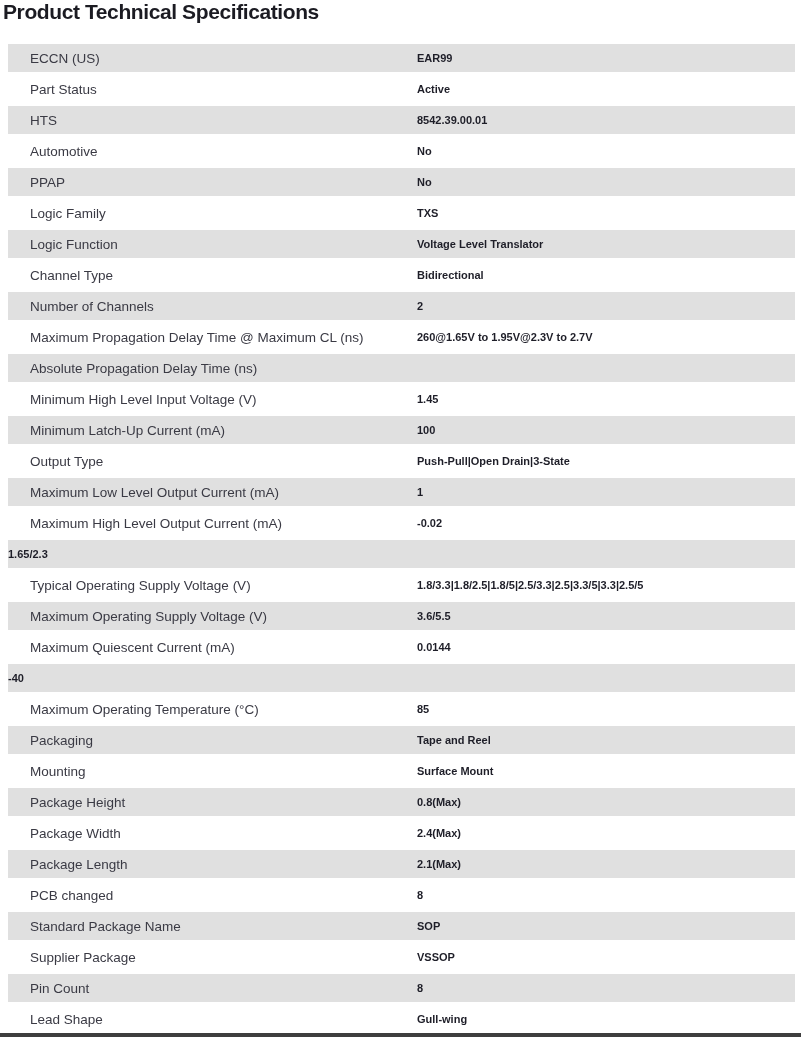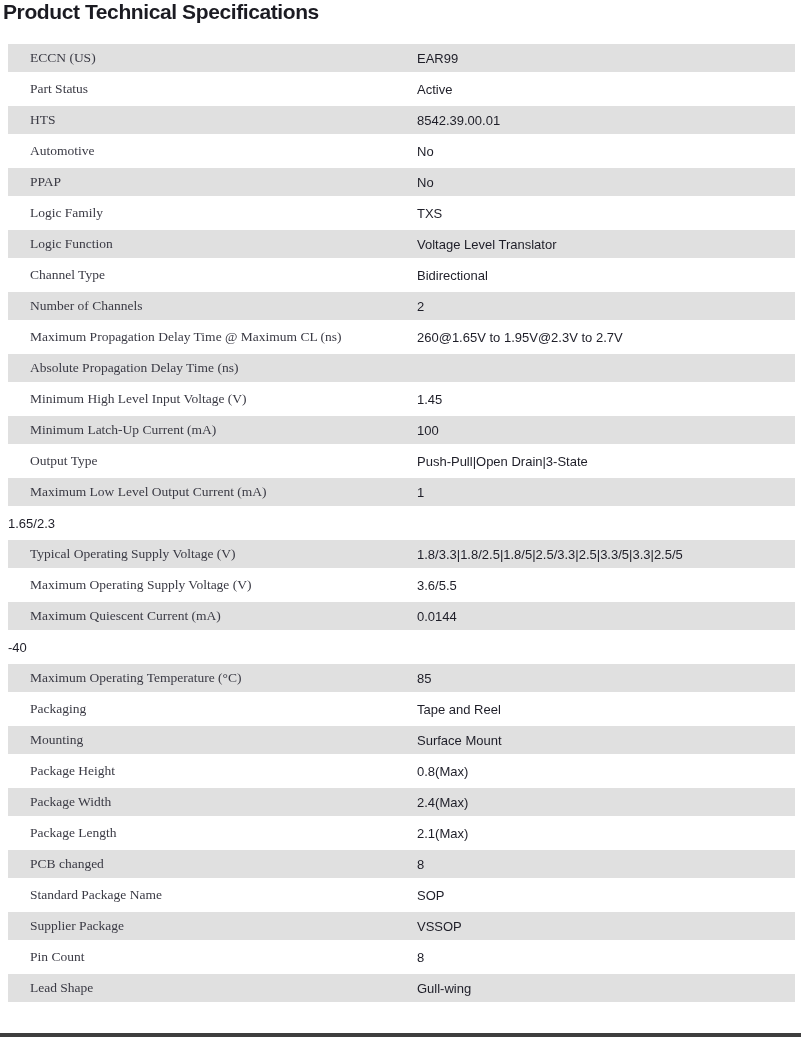--- a/index.html
+++ b/index.html
@@ -43,26 +43,25 @@
     background: var(--row-stripe, #e0e0e0);
   }
   .label {
     width: 409px;
     padding-left: 22px;
     box-sizing: border-box;
     flex: 0 0 409px;
     font-size: 13.5px;
     color: var(--label-text, #3a3a44);
     white-space: nowrap;
-    font-family: Liberation Serif, serif;
   }
   .value {
     flex: 1;
-    font-size: 13px;
-    font-weight: normal;
+    font-size: 11px;
+    font-weight: bold;
     color: var(--value-text, #1e1e28);
     white-space: nowrap;
   }
   .bottom-bar {
     position: absolute;
     left: 0;
     top: 1033px;
     width: 801px;
     height: 4px;
     background: var(--bottom-bar, #3e3e3e);
@@ -141,20 +140,24 @@
   <div class="row">
     <div class="label">Output Type</div>
     <div class="value">Push-Pull|Open Drain|3-State</div>
   </div>
 
   <div class="row">
     <div class="label">Maximum Low Level Output Current (mA)</div>
     <div class="value">1</div>
   </div>
 
+  <div class="row">
+    <div class="label">Maximum High Level Output Current (mA)</div>
+    <div class="value">-0.02</div>
+  </div>
 
   <div class="row">
     <div class="value">1.65/2.3</div>
   </div>
 
   <div class="row">
     <div class="label">Typical Operating Supply Voltage (V)</div>
     <div class="value">1.8/3.3|1.8/2.5|1.8/5|2.5/3.3|2.5|3.3/5|3.3|2.5/5</div>
   </div>
 

